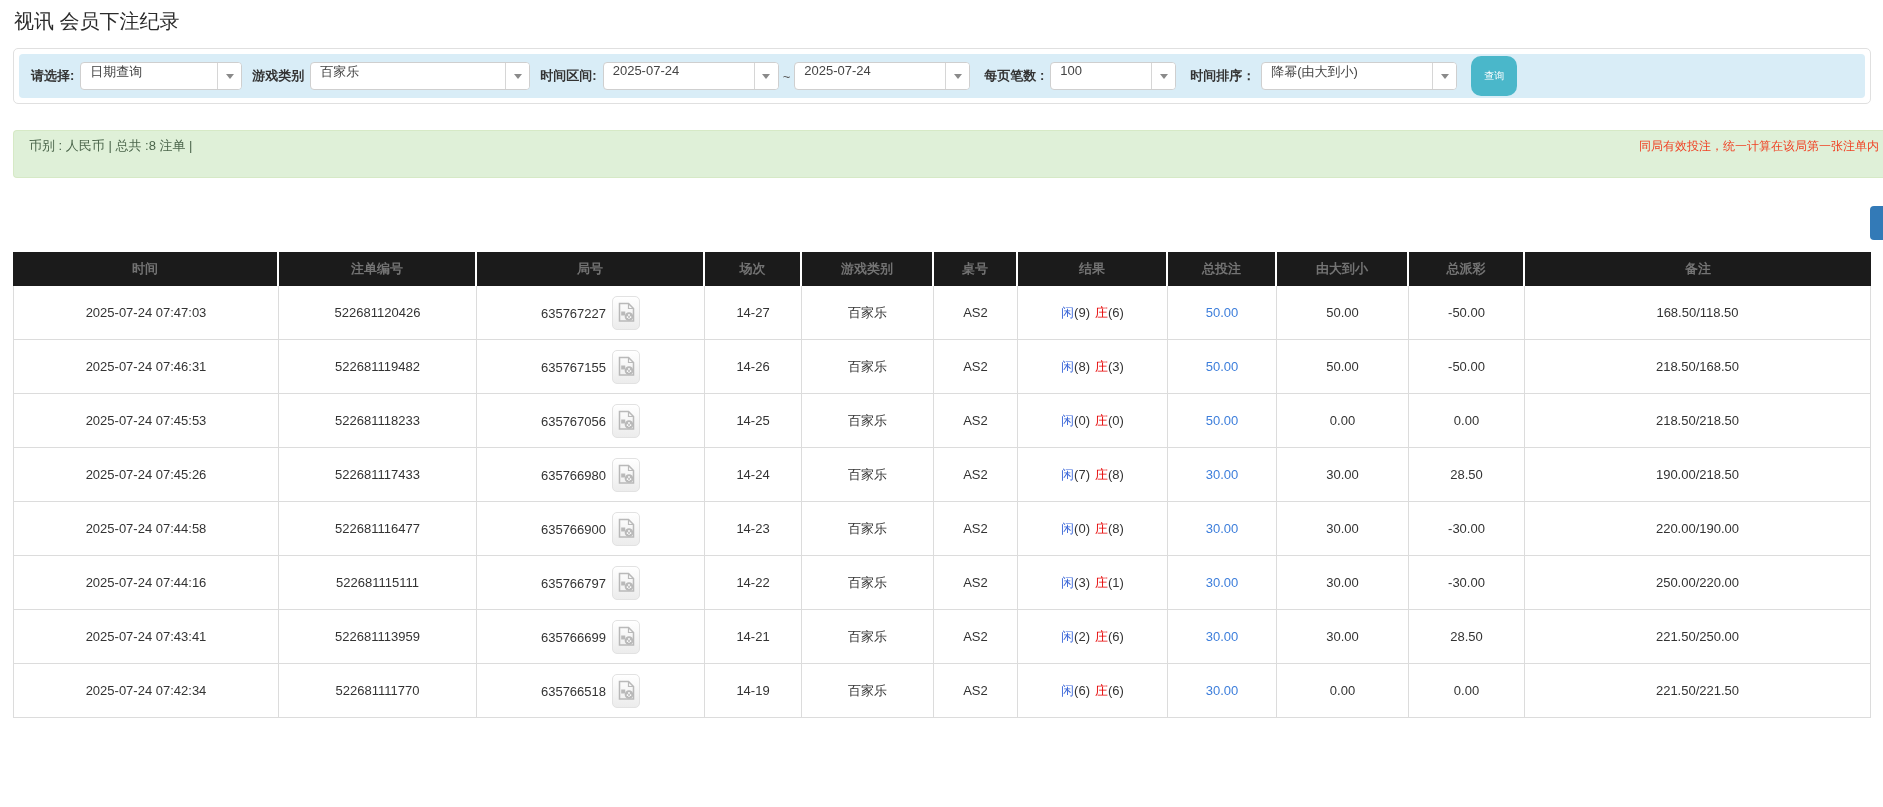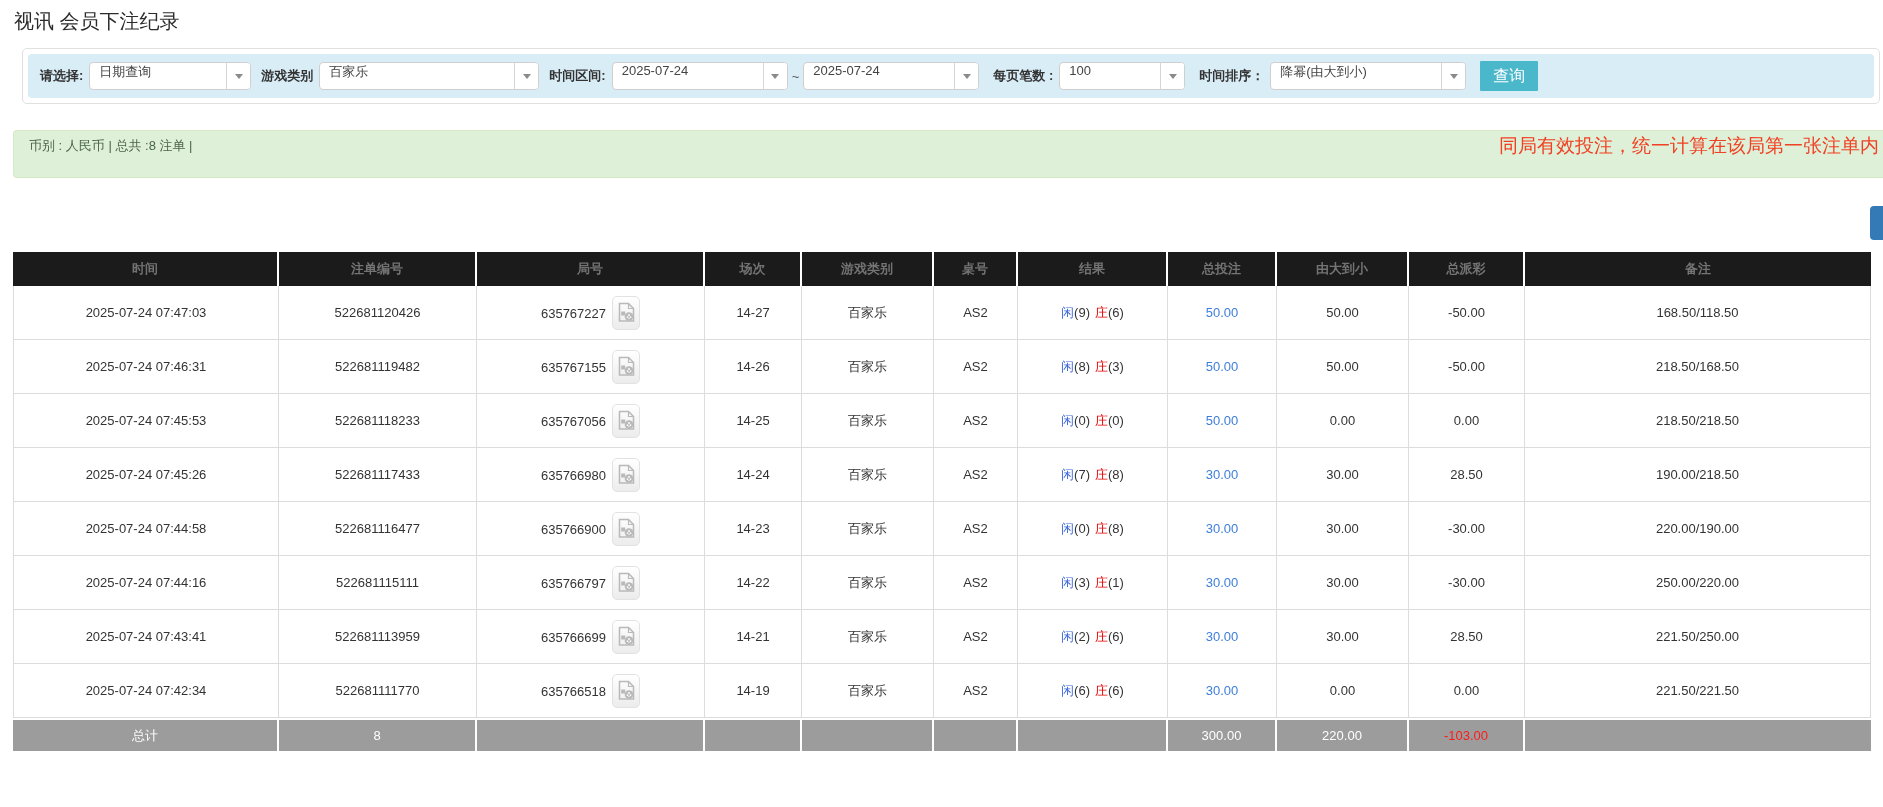--- a/index.html
+++ b/index.html
@@ -2,43 +2,43 @@
 <html><head>
 <meta charset="utf-8">
 <style>
   * { box-sizing: border-box; margin: 0; padding: 0; }
   html, body { width: 1883px; height: 807px; background: #fff; overflow: hidden; position: relative;
     font-family: "Liberation Sans", "DejaVu Sans", sans-serif; }
 
   .page-title { position: absolute; left: 14px; top: 8px; font-size: 20px; color: #2b2b2b; font-weight: 500; }
 
   
-  .filter-panel { position: absolute; left: 22px; top: 48px; width: 1858px; height: 56px;
+  .filter-panel { position: absolute; left: 13px; top: 48px; width: 1858px; height: 56px;
     background: #fff; border: 1px solid #e0e0e0; border-radius: 5px; }
   .filter-bar { position: absolute; left: 5px; right: 5px; top: 5px; height: 44px;
     background: #d9edf7; border-radius: 4px; display: flex; align-items: center; padding: 0 12px; }
   .flabel { font-size: 13px; font-weight: bold; color: #333; white-space: nowrap; margin: 0 6px 0 10px; }
   .flabel:first-child { margin-left: 0; }
   .select { height: 28px; background: #fff; border: 1px solid #cfcfcf; border-radius: 4px;
     display: flex; align-items: flex-start; cursor: pointer; overflow: hidden; }
   .sel-val { flex: 1; font-size: 13px; color: #444; padding: 0 9px; white-space: nowrap; overflow: hidden; }
   .sel-arrow { width: 24px; align-self: stretch; border-left: 1px solid #d6d6d6; display: flex;
     align-items: center; justify-content: center; background: #fff; }
   .sel-arrow::after { content: ""; width: 0; height: 0; border-left: 4px solid transparent;
     border-right: 4px solid transparent; border-top: 5px solid #8a8a8a; }
   .tilde { font-size: 13px; color: #555; margin: 0 4px; }
-  .btn-search { height: 30px; margin-left: 14px; padding: 0 13px; background: #4ab7ca; color: #fff;
-    border: none; border-radius: 1px; font-size: 16px; cursor: pointer; font-family: inherit; }
+  .btn-search { height: 40px; margin-left: 14px; padding: 0 13px; background: #4ab7ca; color: #fff;
+    border: none; border-radius: 10px; font-size: 10px; cursor: pointer; font-family: inherit; }
 
   
   .summary-bar { position: absolute; left: 13px; top: 130px; right: 0; height: 48px;
     background: #dff0d8; border: 1px solid #d6e9c6; border-right: none; border-radius: 4px 0 0 4px;
     display: flex; align-items: center; justify-content: space-between; padding: 0 4px 16px 15px; }
   .summary-left { font-size: 13px; color: #4b654b; }
-  .summary-notice { font-size: 19px; color: #f04124; white-space: nowrap; font-family: Liberation Mono, monospace; }
+  .summary-notice { font-size: 12px; color: #f04124; white-space: nowrap; font-family: Liberation Mono, monospace; }
 
   
   .export-btn { position: absolute; right: 0; top: 206px; width: 13px; height: 34px;
     background: #337ab7; border-radius: 4px 0 0 4px; cursor: pointer; border: none; }
 
   
   table.records { position: absolute; left: 13px; top: 252px; width: 1858px;
     border-collapse: separate; border-spacing: 0; table-layout: fixed; }
   th { height: 34px; background: #1b1b1b; color: #737373; font-size: 13px; font-weight: bold;
     text-align: center; border-right: 2px solid #fff; }
@@ -386,27 +386,14 @@
     </td>
     <td class="data">
       <span class="bet-link">30.00</span>
     </td>
     <td class="data">0.00</td>
     <td class="data">0.00</td>
     <td class="data">221.50/221.50</td>
   </tr>
 </tbody>
   <tbody>
-    <tr>
-      <td class="ft">总计</td>
-      <td class="ft">8</td>
-      <td class="ft"></td>
-      <td class="ft"></td>
-      <td class="ft"></td>
-      <td class="ft"></td>
-      <td class="ft"></td>
-      <td class="ft">300.00</td>
-      <td class="ft">220.00</td>
-      <td class="ft neg">-103.00</td>
-      <td class="ft"></td>
-    </tr>
   </tbody>
 </table>
 
 </body></html>

